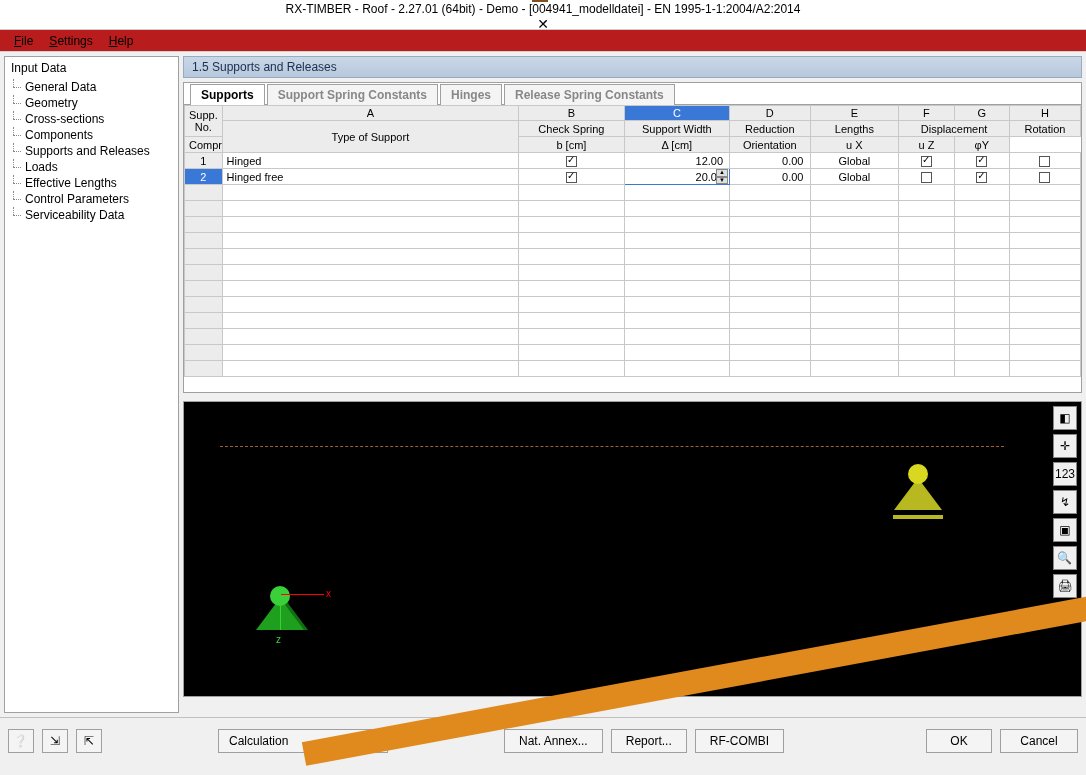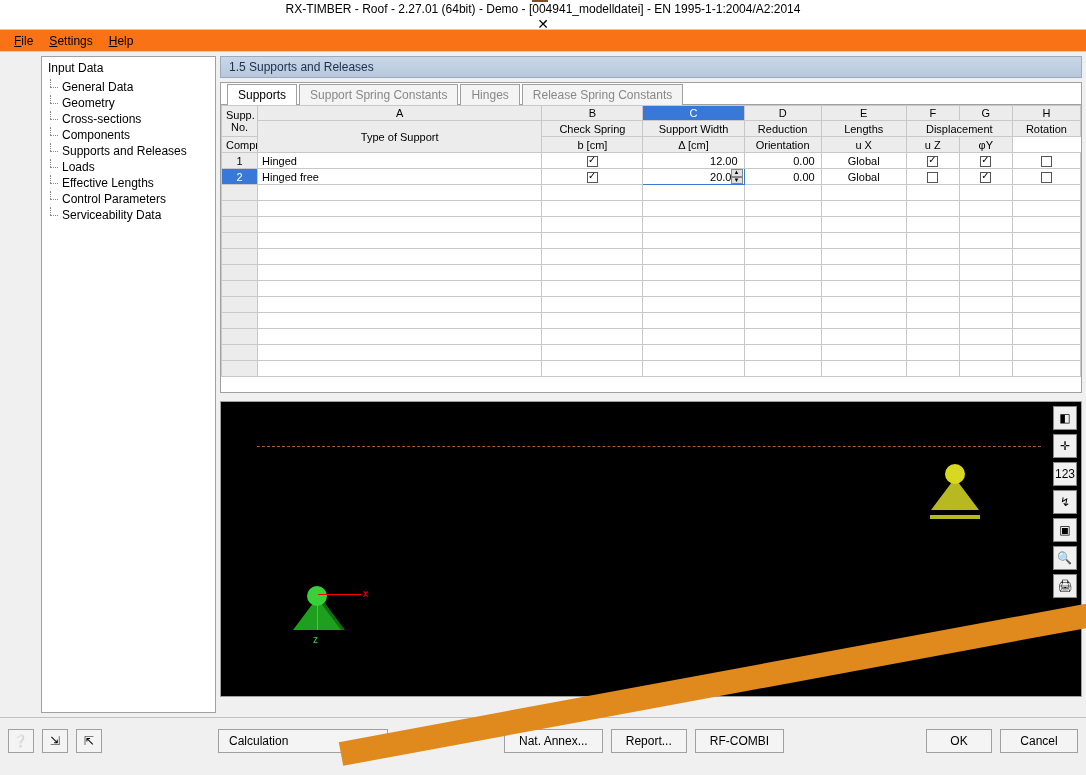--- a/index.html
+++ b/index.html
@@ -3,35 +3,35 @@
 <meta charset="utf-8">
 <style>
 * { box-sizing: border-box; margin: 0; padding: 0; }
 body { font-family: "Segoe UI", Tahoma, sans-serif; font-size: 12px; background: #f0f0f0; width: 1086px; height: 775px; overflow: hidden; }
 
 .titlebar { height: 30px; background: #fff; display: flex; align-items: center; padding: 0 8px; border-bottom: 1px solid #ccc; flex-direction: column; }
 .titlebar .app-icon { width: 16px; height: 16px; margin-right: 6px; background: linear-gradient(#e8a050, #c07020); border: 1px solid #805020; }
 .titlebar .title { flex: 1; font-size: 12px; }
 .titlebar .close { width: 40px; text-align: center; font-size: 14px; cursor: pointer; }
 
-.menubar { height: 22px; background: #f97316; display: flex; align-items: center; padding: 0 6px; border-bottom: 1px solid #d0d0d0; }
+.menubar { height: 22px; background: #b91c1c; display: flex; align-items: center; padding: 0 6px; border-bottom: 1px solid #d0d0d0; }
 .menubar .menu-item { padding: 2px 8px; cursor: pointer; }
 .menubar .menu-item span.ul { text-decoration: underline; }
 
 .workspace { display: flex; height: 665px; padding: 4px; gap: 4px; }
-.tree-panel { width: 175px; background: #fff; border: 1px solid #a0a0a0; overflow: auto; margin-left: 37px; }
+.tree-panel { width: 175px; background: #fff; border: 1px solid #a0a0a0; overflow: auto; }
 .tree-root { padding: 4px 6px; color: #000; }
 .tree-child { padding: 1px 4px 1px 20px; position: relative; cursor: pointer; }
 .tree-child::before { content: ""; position: absolute; left: 8px; top: 0; bottom: 50%; border-left: 1px dotted #888; }
 .tree-child::after { content: ""; position: absolute; left: 8px; top: 50%; width: 8px; border-top: 1px dotted #888; }
 
 .right-panel { flex: 1; display: flex; flex-direction: column; gap: 4px; }
 .section-header { background: linear-gradient(#c8d8e8, #b8c8dc); border: 1px solid #9aaac0; padding: 3px 8px; font-size: 12px; color: #203050; }
 .tab-row { display: flex; border-bottom: 1px solid #a0a0a0; padding-left: 6px; background: #fff; }
-.tab { padding: 3px 10px; border: 1px solid #a0a0a0; border-bottom: none; margin-right: 2px; background: #f4f4f4; cursor: pointer; color: #888; position: relative; top: 1px; }
+.tab { padding: 3px 10px; border: 1px solid #a0a0a0; border-bottom: none; margin-right: 2px; background: #f4f4f4; cursor: pointer; color: #888; position: relative; top: 1px; font-weight: bold; }
 .tab.active { background: #fff; color: #000; }
 
 .grid-wrap { background: #fff; border: 1px solid #a0a0a0; height: 288px; overflow: hidden; border-top: none; }
 table.grid { border-collapse: collapse; width: 100%; font-size: 11px; table-layout: fixed; }
 .grid th, .grid td { border: 1px solid #c8c8c8; padding: 1px 4px; height: 16px; overflow: hidden; white-space: nowrap; }
 .grid th { background: #ececec; font-weight: normal; text-align: center; }
 .grid th.col-letter { height: 14px; }
 .grid th.sel { background: #3a78d8; color: #fff; }
 .grid td.rowhdr { background: #ececec; text-align: center; }
 .grid td.rowhdr.sel { background: #3a78d8; color: #fff; }

